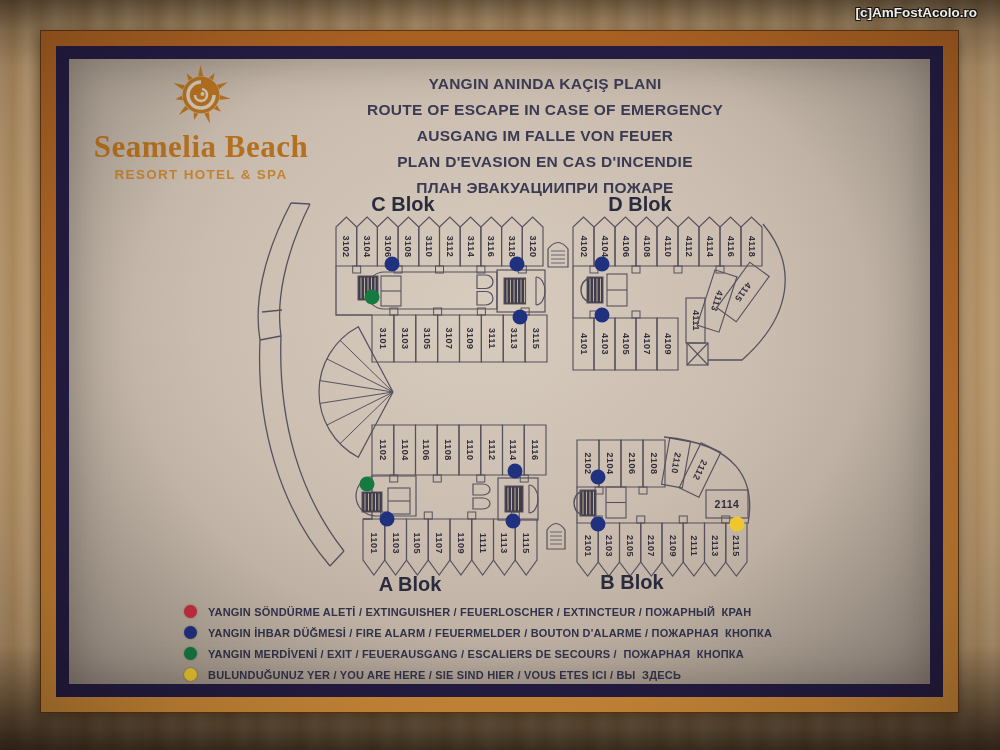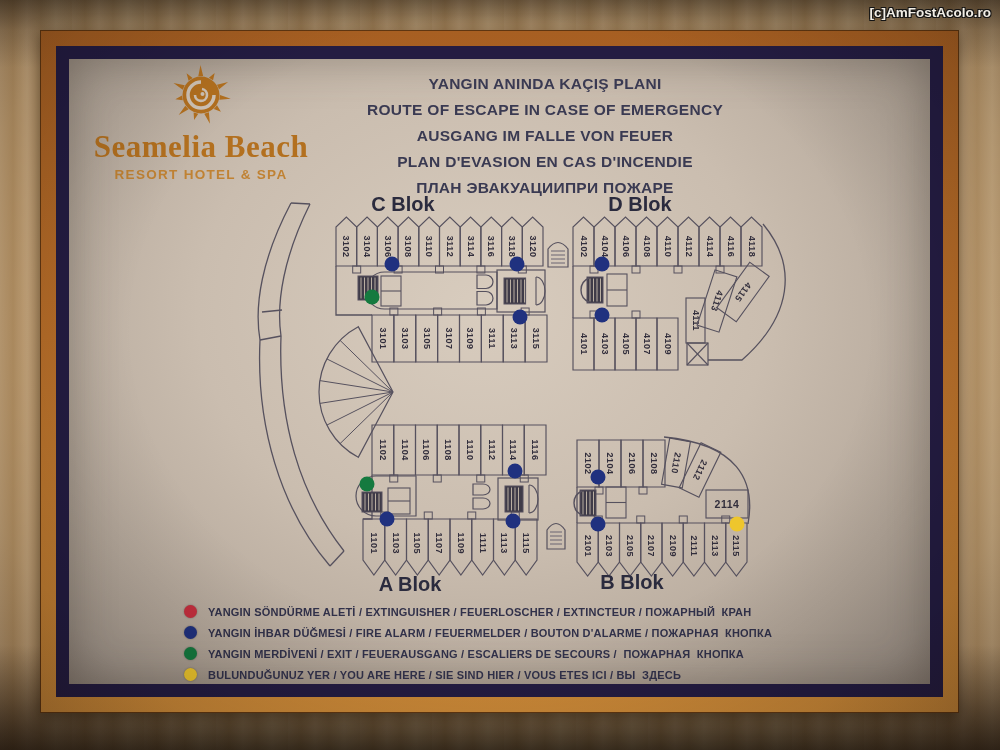--- a/index.html
+++ b/index.html
@@ -5,21 +5,21 @@
   html,body{margin:0;padding:0;background:#222;}
   .photo{position:relative;width:1000px;height:750px;overflow:hidden;
     font-family:"Liberation Sans",sans-serif;
     background:
       linear-gradient(180deg, rgba(10,5,0,.50) 0%, rgba(10,5,0,.18) 4%, rgba(0,0,0,0) 9%,
         rgba(0,0,0,0) 86%, rgba(20,10,0,.35) 93%, rgba(10,5,0,.72) 100%),
       repeating-linear-gradient(90deg,#c9a77b 0px,#bd9868 13px,#d0ae82 27px,#c19d6e 41px,#d2b286 56px,#c4a173 72px),
       #c6a376;}
   .vignette{position:absolute;inset:0;pointer-events:none;z-index:60;
     background:radial-gradient(ellipse at 50% 44%, rgba(0,0,0,0) 52%, rgba(0,0,0,.16) 78%, rgba(20,10,5,.42) 100%);}
-  .watermark{position:absolute;top:5px;right:9px;z-index:70;font-size:13.5px;font-weight:bold;color:#f2eee6;
+  .watermark{position:absolute;top:5px;right:23px;z-index:70;font-size:13.5px;font-weight:bold;color:#f2eee6;
     text-shadow:1px 1px 0 #141414,-1px -1px 0 #141414,1px -1px 0 #141414,-1px 1px 0 #141414;}
   .board{position:absolute;left:40px;top:30px;width:917px;height:681px;
     background:linear-gradient(180deg,#a75f22 0%,#b86e29 45%,#cd8a38 100%);
     border:1px solid #5f3611;box-shadow:0 4px 14px rgba(30,15,0,.5);}
   .navy{position:absolute;inset:15px;background:#241c42;}
   .paper{position:absolute;inset:13px;
     background:radial-gradient(ellipse at 48% 40%, #d8ccbe 0%, #cabdaf 45%, #b2a598 80%, #a0948a 100%);
     box-shadow:inset 0 0 45px rgba(80,70,60,.4);}
   .logo{position:absolute;left:85px;top:64px;width:232px;text-align:center;z-index:20;}
   .logo-sun{display:block;margin:0 auto;}

